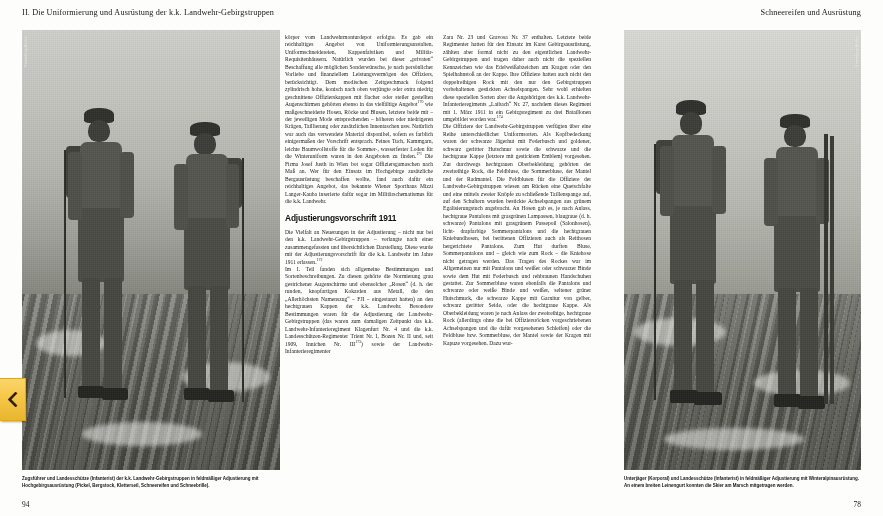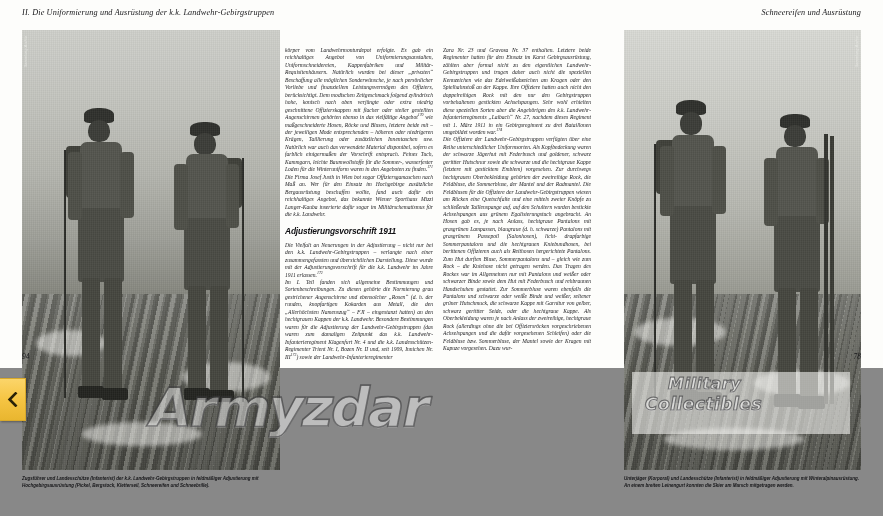--- a/index.html
+++ b/index.html
@@ -1,21 +1,20 @@
 <!DOCTYPE html>
 <html><head>
 <meta charset="utf-8">
 <style>
   html,body{margin:0;padding:0;background:#888;}
   body{width:883px;height:516px;overflow:hidden;font-family:"Liberation Serif",serif;}
 
   #page{
-    position:relative;width:883px;height:368px;background:#fdfdfb;
+    position:relative;width:883px;height:516px;background:#fdfdfb;
     box-sizing:border-box;
-    font-style:italic;
   }
 
   
   .runhead{
     position:absolute;top:8px;font-family:"Liberation Serif",serif;
     font-size:8.2px;color:#17171a;letter-spacing:.15px;white-space:nowrap;
   }
   .runhead.left{left:22px;}
   .runhead.right{right:22px;}
 
@@ -81,21 +80,21 @@
   .credit{
     position:absolute;left:2px;top:6px;
     writing-mode:vertical-rl;transform:rotate(180deg);
     font-family:"Liberation Sans",sans-serif;font-size:3.6px;
     color:#e9eae6;opacity:.85;letter-spacing:.2px;white-space:nowrap;
   }
   #photo-right .credit{left:auto;right:2px;}
 
   
   .col{
-    position:absolute;top:17px;width:148px;height:440px;overflow:hidden;
+    position:absolute;top:4px;width:148px;height:440px;overflow:hidden;
     font-size:5.55px;line-height:1.345;color:#1b1b1e;
     text-align:justify;text-justify:inter-word;hyphens:auto;
     font-family:"Liberation Serif",serif;
   }
   #col1{left:263px;}
   #col2{left:421px;}
   .col p{margin:0 0 0 0;text-indent:0;}
   .col p + p{margin-top:0;}
   .col sup{font-size:3.9px;vertical-align:super;line-height:0;}
 
@@ -265,26 +264,20 @@
       <div class="credit">Sammlung Archiv</div>
     </div>
   </div>
 
   <div class="caption" id="cap-left">Zugsführer und Landesschütze (Infanterist) der k.k. Landwehr-Gebirgstruppen in feldmäßiger Adjustierung mit Hochgebirgsausrüstung (Pickel, Bergstock, Kletterseil, Schneereifen und Schneebrille).</div>
   <div class="caption" id="cap-right">Unterjäger (Korporal) und Landesschütze (Infanterist) in feldmäßiger Adjustierung mit Winteralpinausrüstung. An einem breiten Leinengurt konnten die Skier am Marsch mitgetragen werden.</div>
 
   <div class="folio" id="folio-left">94</div>
   <div class="folio" id="folio-right">78</div>
 
-  <div id="watermark">
-    <div id="wm-plate"></div>
-    <div id="wm-word">Armyzdar</div>
-    <div class="wm-sub" id="wm-sub1">Military</div>
-    <div class="wm-sub" id="wm-sub2">Collectibles</div>
-  </div>
 
   <div id="nav-prev">
     <span>
       <svg width="11" height="15" viewBox="0 0 11 15" aria-hidden="true">
         <path d="M8.6 1.4 L2.6 7.5 L8.6 13.6" fill="none" stroke="#2a2208" stroke-width="2.6" stroke-linecap="square" stroke-linejoin="miter"></path>
       </svg>
     </span>
   </div>
 
 </div>

